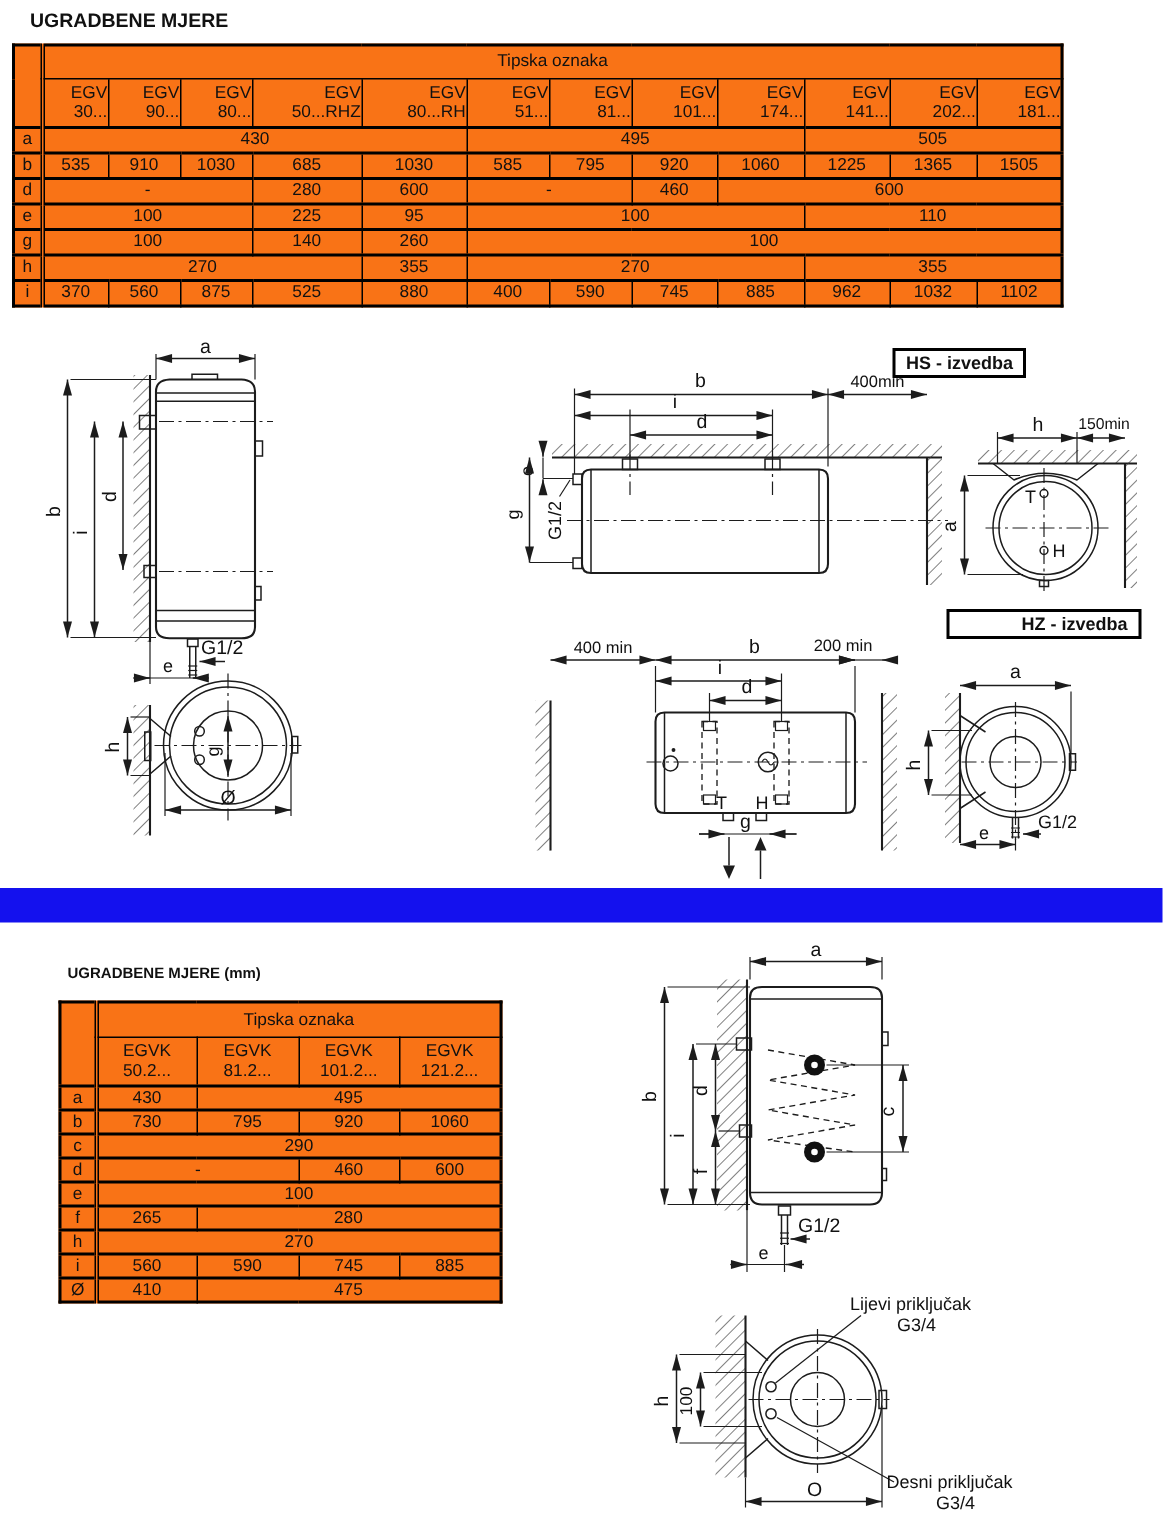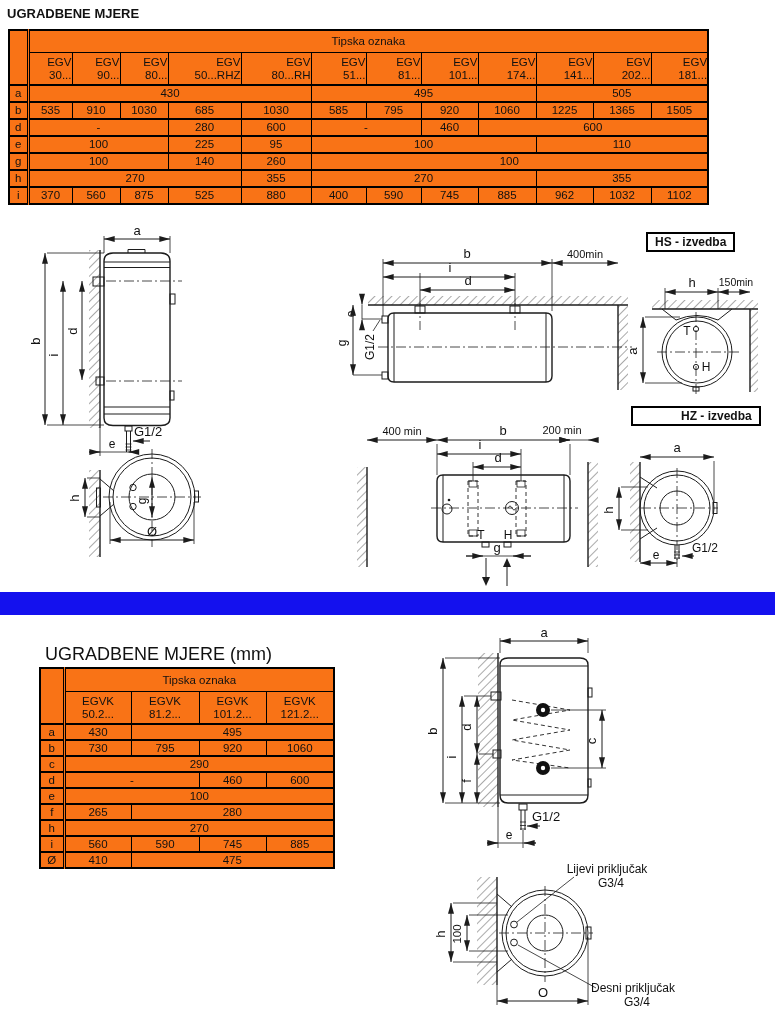--- a/index.html
+++ b/index.html
@@ -1,38 +1,38 @@
 <!DOCTYPE html>
 <html><head>
 <meta charset="utf-8">
 <style>
   html,body{margin:0;padding:0;}
   body{width:775px;height:1024px;position:relative;background:#fff;
        font-family:"Liberation Sans",sans-serif;color:#111;overflow:hidden;}
-  .pagetitle{position:absolute;left:7px;top:6px;font-size:13px;font-weight:bold;}
-  .sectitle{position:absolute;left:45px;top:644px;font-size:18px;font-weight:normal;}
+  .pagetitle{position:absolute;left:20px;top:6px;font-size:13px;font-weight:bold;}
+  .sectitle{position:absolute;left:45px;top:644px;font-size:10px;font-weight:bold;}
   table{border-collapse:collapse;table-layout:fixed;background:#f97316;}
   .t1{position:absolute;left:8px;top:29px;width:699px;}
   .t2{position:absolute;left:39px;top:667px;width:294px;}
   th,td{border:1px solid #000;text-align:center;font-size:11.5px;font-weight:normal;
         padding:0;line-height:1.12;overflow:hidden;}
   table{border:2px solid #000;}
   tbody th,tbody td{border-top-width:2px;}
   .corner,.lbl{border-right:3px double #000;}
   .t1 thead tr.r1 th{height:21px;}
   .t1 thead tr.r2 th{height:31px;text-align:right;}
   .t1 tbody tr{height:17px;}
   .t2 thead tr.r1 th{height:22px;}
   .t2 thead tr.r2 th{height:31px;margin-top:24px;}
   .t2 tbody tr{height:16px;}
   .bar{position:absolute;left:0;top:592px;width:775px;height:23px;background:#1411ee;}
   .svgwrap{position:absolute;left:0;}
   .boxlabel{position:absolute;border:2px solid #000;background:#fff;font-size:12px;
             font-weight:bold;padding:1px 7px;}
-  .hsbox{left:646px;top:232px;}
+  .hsbox{left:595px;top:232px;}
   .hzbox{left:631px;top:406px;padding-left:48px;}
   svg text{font-family:"Liberation Sans",sans-serif;fill:#111;stroke:none;}
   svg .ln{stroke:#1c1c1c;fill:none;stroke-width:1;}
   svg .thick{stroke-width:1.4;}
   svg .thin{stroke-width:0.8;}
   svg .cl{stroke-dasharray:10 3 2 3;stroke-width:0.8;}
   svg .dsh{stroke-dasharray:4 3;stroke-width:0.9;}
 </style>
 </head>
 <body>

